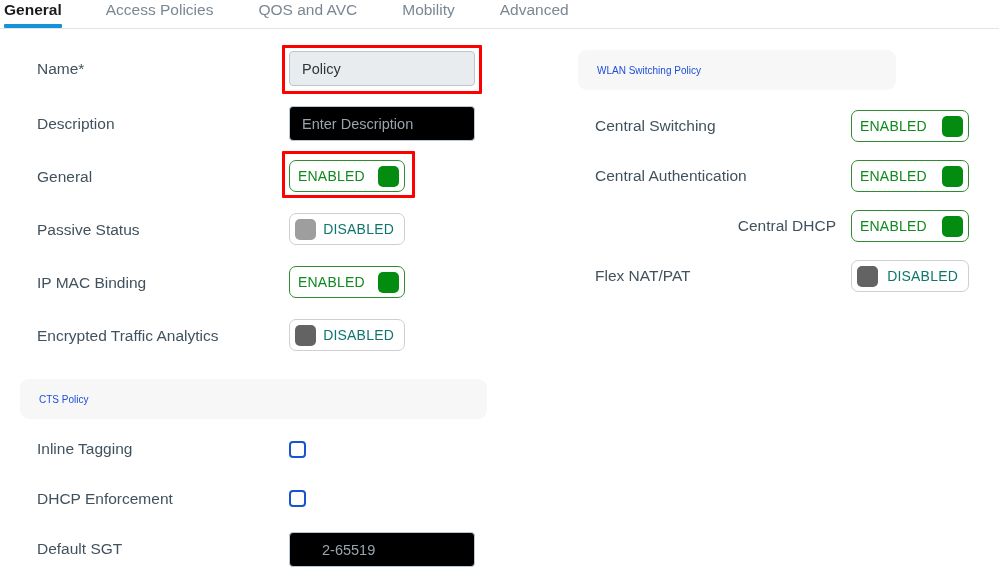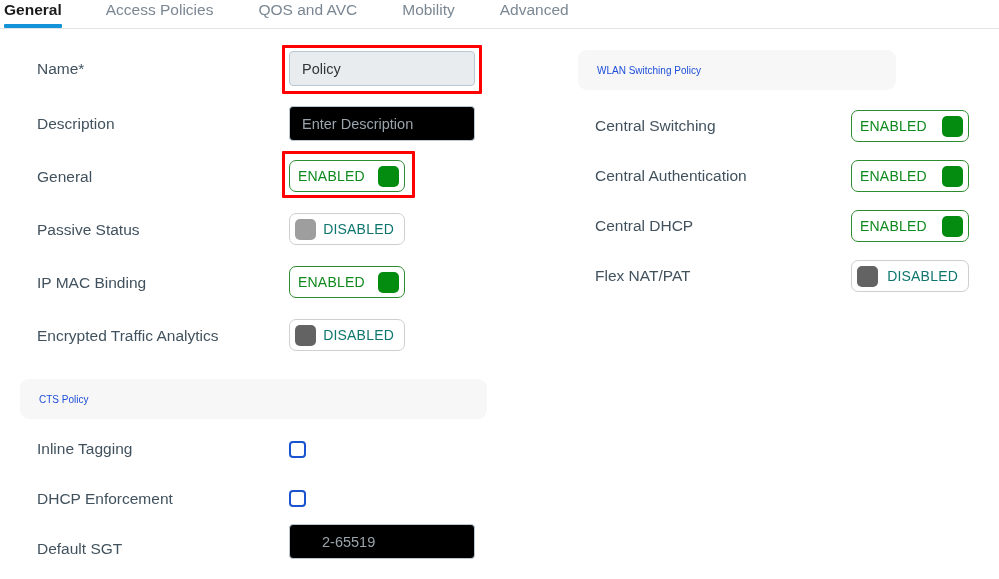--- a/index.html
+++ b/index.html
@@ -242,21 +242,21 @@
       <div class="checkbox ctrl-left" style="top:17px;left:289px;"></div>
     </div>
 
     <div class="row" style="height:50px;">
       <div class="row-label">DHCP Enforcement</div>
       <div class="checkbox ctrl-left" style="top:16px;left:289px;"></div>
     </div>
 
     <div class="row" style="height:50px;">
       <div class="row-label">Default SGT</div>
-      <div class="textbox ctrl-left" style="top:0;padding-left:32px;">2-65519</div>
+      <div class="textbox ctrl-left" style="top:8px;padding-left:32px;">2-65519</div>
     </div>
   </div>
 
   <div class="col-right right">
 
     <div class="section-head right-sec">WLAN Switching Policy</div>
 
     <div class="row" style="height:50px;margin-top:11px;">
       <div class="row-label">Central Switching</div>
       <div class="toggle on ctrl-right" style="top:9px;">
@@ -266,21 +266,21 @@
     </div>
 
     <div class="row" style="height:50px;">
       <div class="row-label">Central Authentication</div>
       <div class="toggle on ctrl-right" style="top:9px;">
         <span class="tgl-text">ENABLED</span>
         <span class="knob"></span>
       </div>
     </div>
 
-    <div class="row" style="height:50px;">
+    <div class="row" style="height:50px;text-align:right;">
       <div class="row-label">Central DHCP</div>
       <div class="toggle on ctrl-right" style="top:9px;">
         <span class="tgl-text">ENABLED</span>
         <span class="knob"></span>
       </div>
     </div>
 
     <div class="row" style="height:50px;">
       <div class="row-label">Flex NAT/PAT</div>
       <div class="toggle off dark ctrl-right" style="top:9px;">

